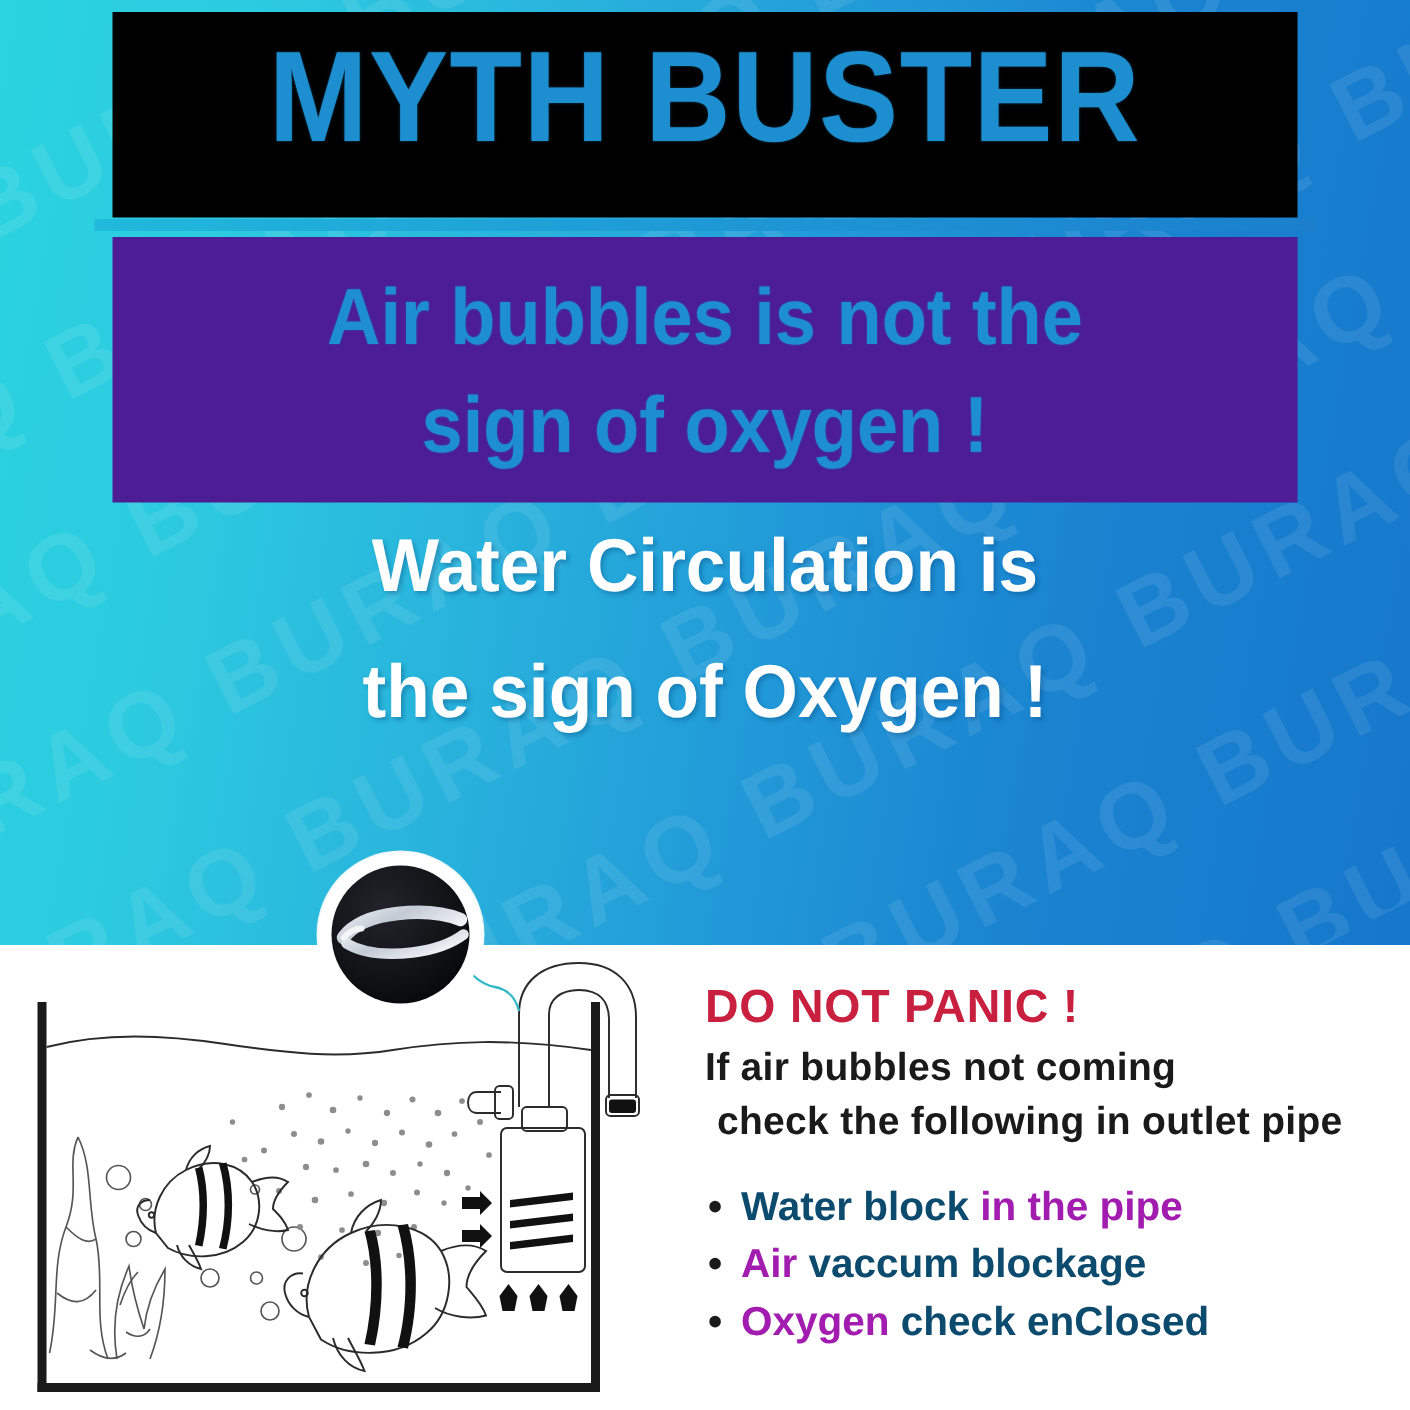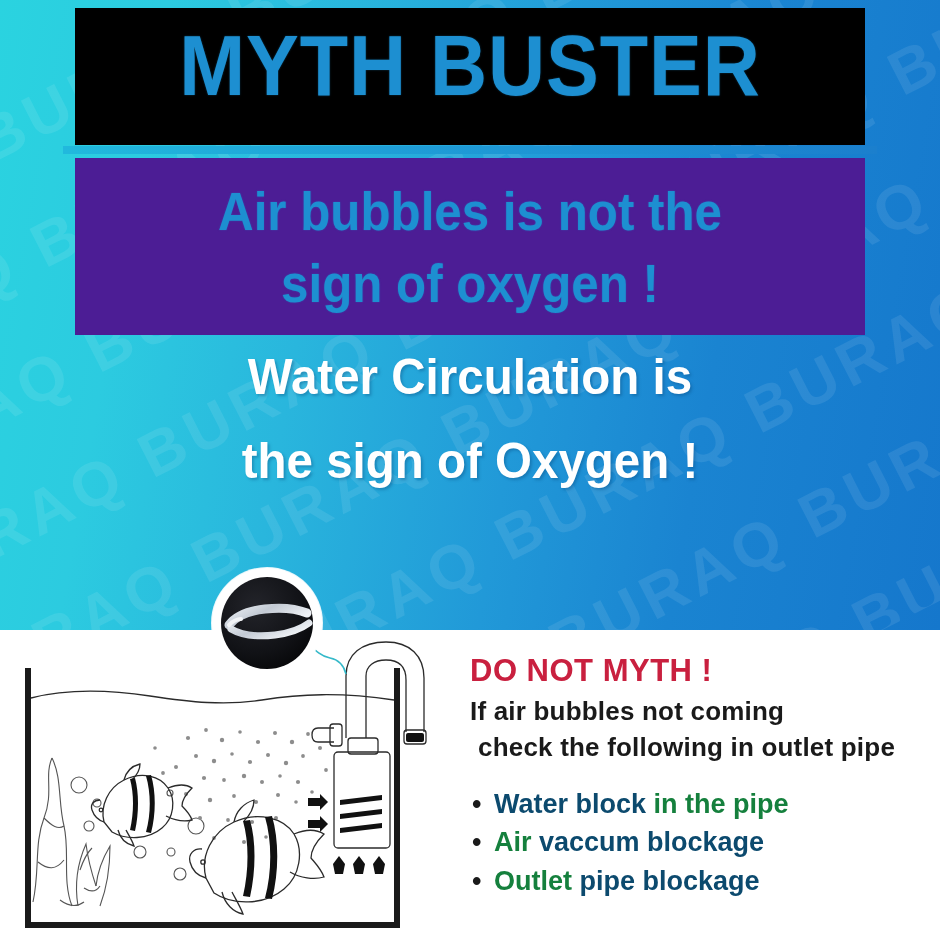--- a/index.html
+++ b/index.html
@@ -93,21 +93,21 @@
 
   .bullet-row{
     position:absolute;left:472px;font-size:27px;font-weight:bold;color:#1a1a1a;
     white-space:nowrap;
   }
   #bullet-0{top:789px;}
   #bullet-1{top:827px;}
   #bullet-2{top:866px;}
   .bullet-dot{display:inline-block;width:22px;color:#1a1a1a;}
   .red{color:#0c4a6e;}
-  .blk{color:#15803d;}
+  .blk{color:#a21caf;}
 
   
   #aquarium{position:absolute;left:0px;top:630px;width:470px;height:310px;}
 </style>
 </head>
 <body>
 
 <div id="poster">
 
   <div id="gradient-band">
@@ -299,27 +299,27 @@
           <stop offset="45%" stop-color="#c3cad4"></stop>
           <stop offset="100%" stop-color="#eef1f5"></stop>
         </linearGradient>
       </defs>
       <path d="M8,48 C14,40 26,34 44,32 C62,30 76,32 86,36" stroke="url(#tubeg)" stroke-width="9" fill="none" stroke-linecap="round"></path>
       <path d="M10,52 C20,58 36,60 54,58 C70,56 80,52 88,46" stroke="url(#tubeg)" stroke-width="7" fill="none" stroke-linecap="round"></path>
       <path d="M8,48 C12,44 16,42 20,42" stroke="#f2f4f7" stroke-width="4" fill="none" stroke-linecap="round"></path>
     </svg>
   </div>
 
-  <div id="panic-heading">DO NOT MYTH !</div>
+  <div id="panic-heading">DO NOT PANIC !</div>
   <div class="info-line" id="info-line-2">check the following in outlet pipe</div>
   <div class="info-line" id="info-line-1">If air bubbles not coming</div>
 
   <div class="bullet-row" id="bullet-0">
     <span class="bullet-dot">•</span><span class="red">Water block</span><span class="blk"> in the pipe</span>
   </div>
   <div class="bullet-row" id="bullet-1">
     <span class="bullet-dot">•</span><span class="blk">Air </span><span class="red">vaccum blockage</span>
   </div>
   <div class="bullet-row" id="bullet-2">
-    <span class="bullet-dot">•</span><span class="blk">Outlet </span><span class="red">pipe blockage</span>
+    <span class="bullet-dot">•</span><span class="blk">Oxygen </span><span class="red">check enClosed</span>
   </div>
 
 </div>
 
 </body></html>

